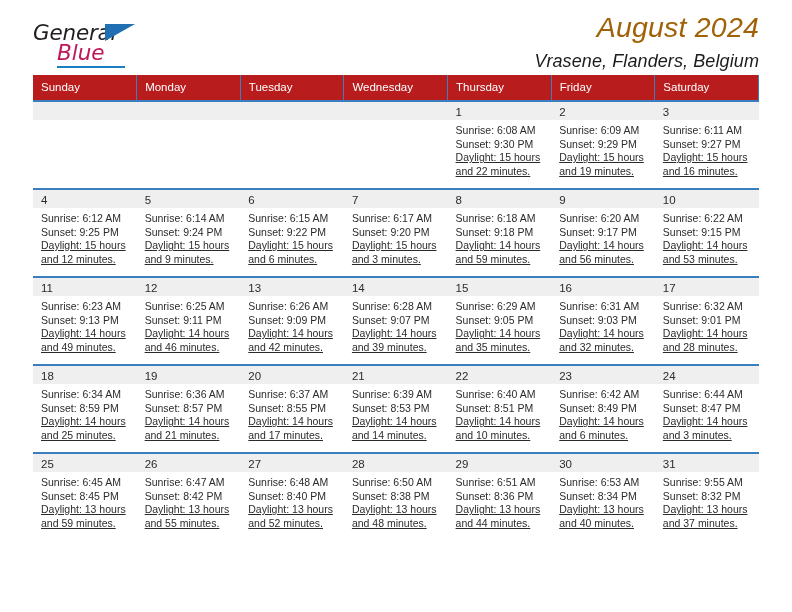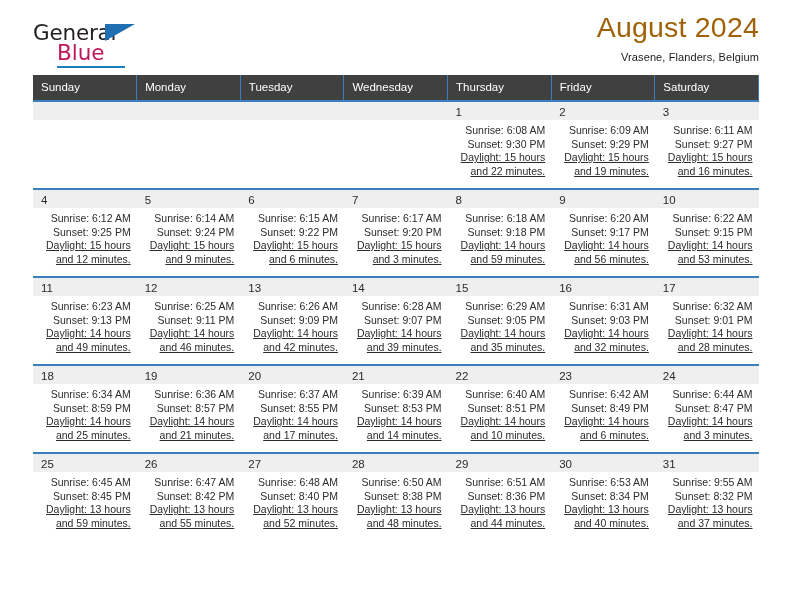--- a/index.html
+++ b/index.html
@@ -24,20 +24,21 @@
     padding: 0 33px;
   }
 
   
   .header {
     position: relative;
     height: 75px;
     display: flex;
     align-items: flex-start;
     justify-content: space-between;
+    font-style: italic;
   }
 
   .logo {
     position: relative;
     margin-top: 22px;
     width: 112px;
     height: 48px;
     line-height: 1;
     user-select: none;
   }
@@ -80,35 +81,35 @@
     margin-top: 12px;
   }
   .cal-title {
     font-size: 28.5px;
     font-weight: normal;
     color: #a16207;
     line-height: 1.12;
     letter-spacing: 0.2px;
   }
   .cal-subtitle {
-    font-size: 11px;
+    font-size: 18px;
     color: #1c1c1c;
     margin-top: 7px;
     letter-spacing: 0.1px;
   }
 
   
   .calendar {
     width: 726px;
     border-collapse: collapse;
     table-layout: fixed;
   }
 
   .calendar thead th {
-    background: #404040;
+    background: #b91c1c;
     color: #ffffff;
     font-size: 11.5px;
     font-weight: normal;
     text-align: left;
     padding: 6px 0 7px 8px;
     height: 19px;
     box-sizing: border-box;
     border-right: 1px solid #3b7ec0;
   }
 
@@ -135,21 +136,20 @@
     font-size: 11.5px;
     color: #2b2b2b;
     line-height: 16px;
   }
 
   .cell-body {
     padding: 4px 6px 0 8px;
     font-size: 10.5px;
     line-height: 13.6px;
     color: #2b2b2b;
-    text-align: right;
   }
   .cell-body div {
     white-space: nowrap;
   }
   .cell-body .daylight {
     white-space: normal;
     text-decoration: underline;
   }
 </style>
 </head>

